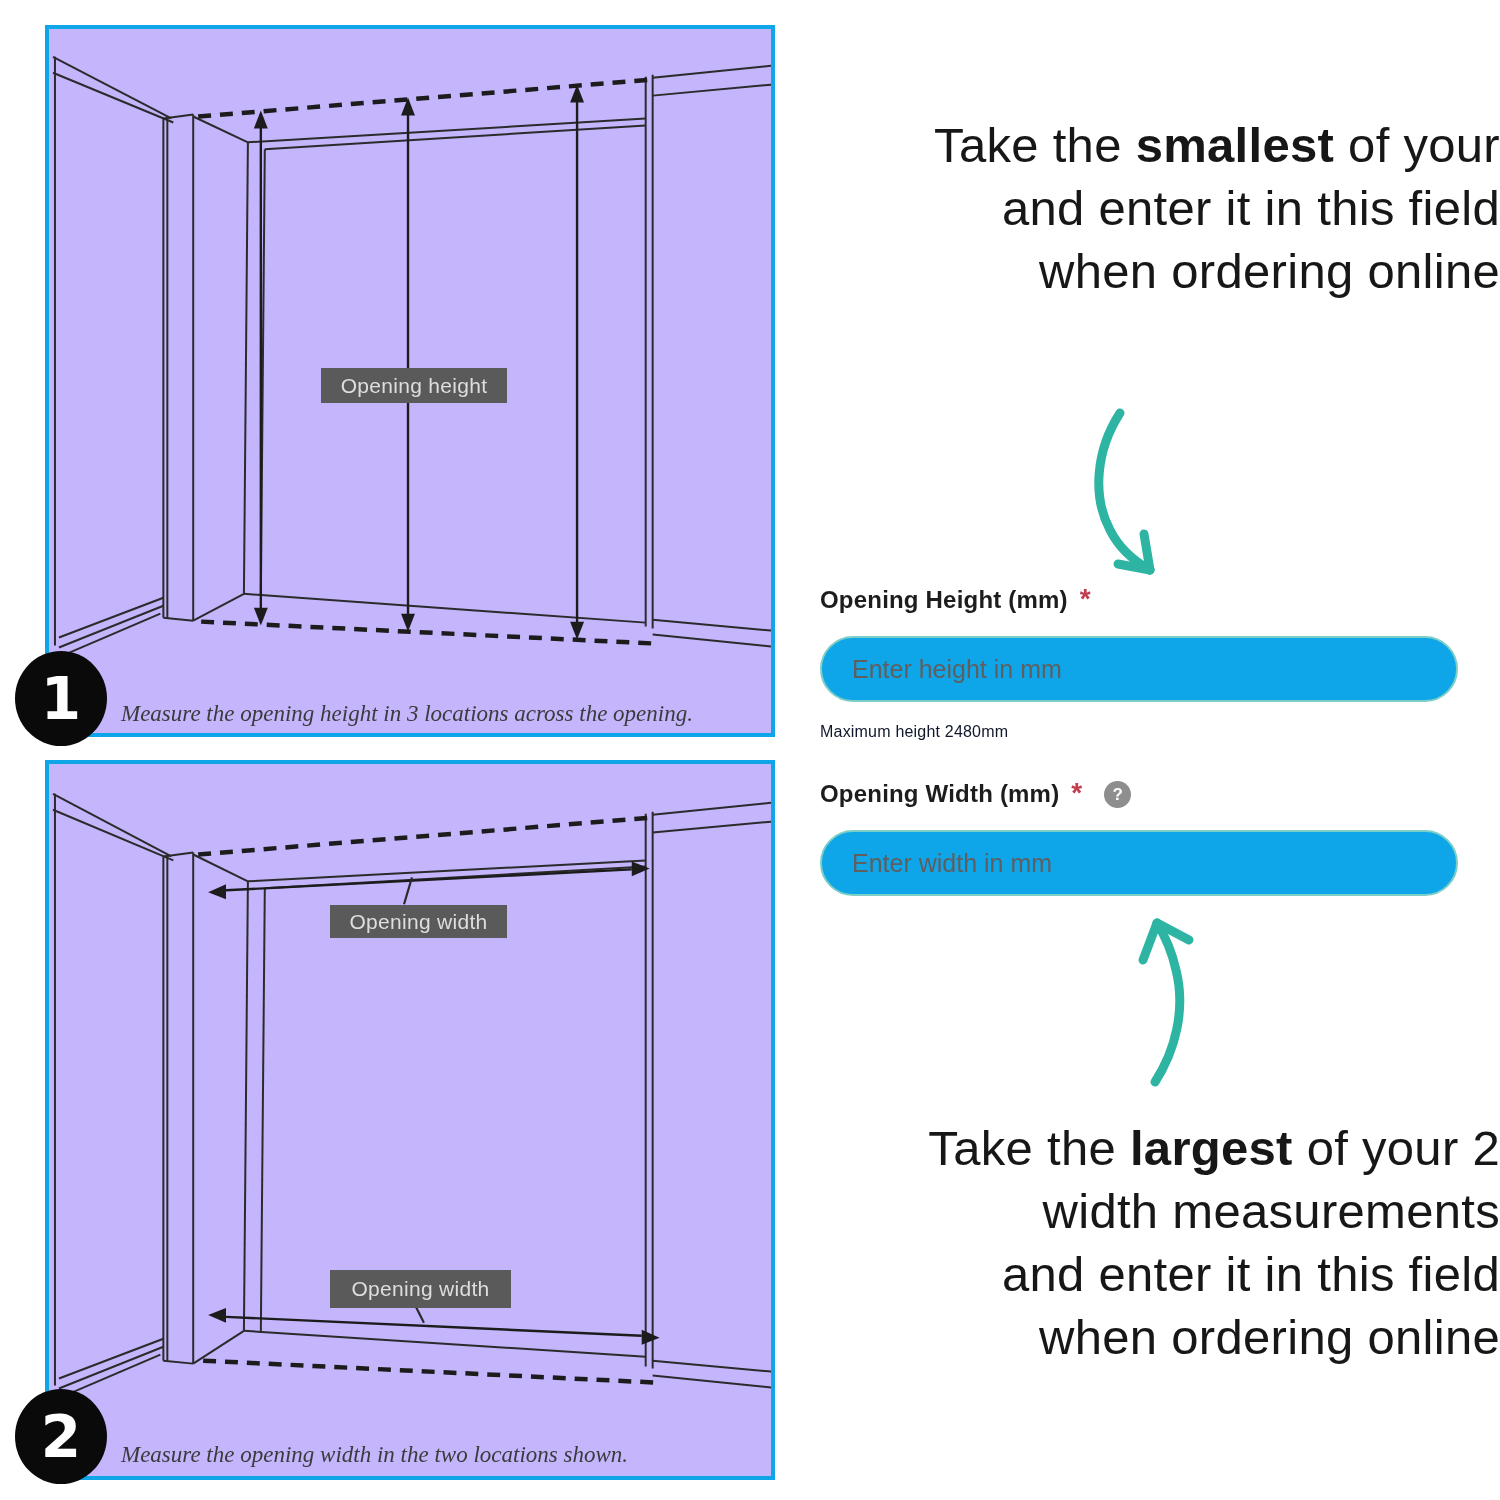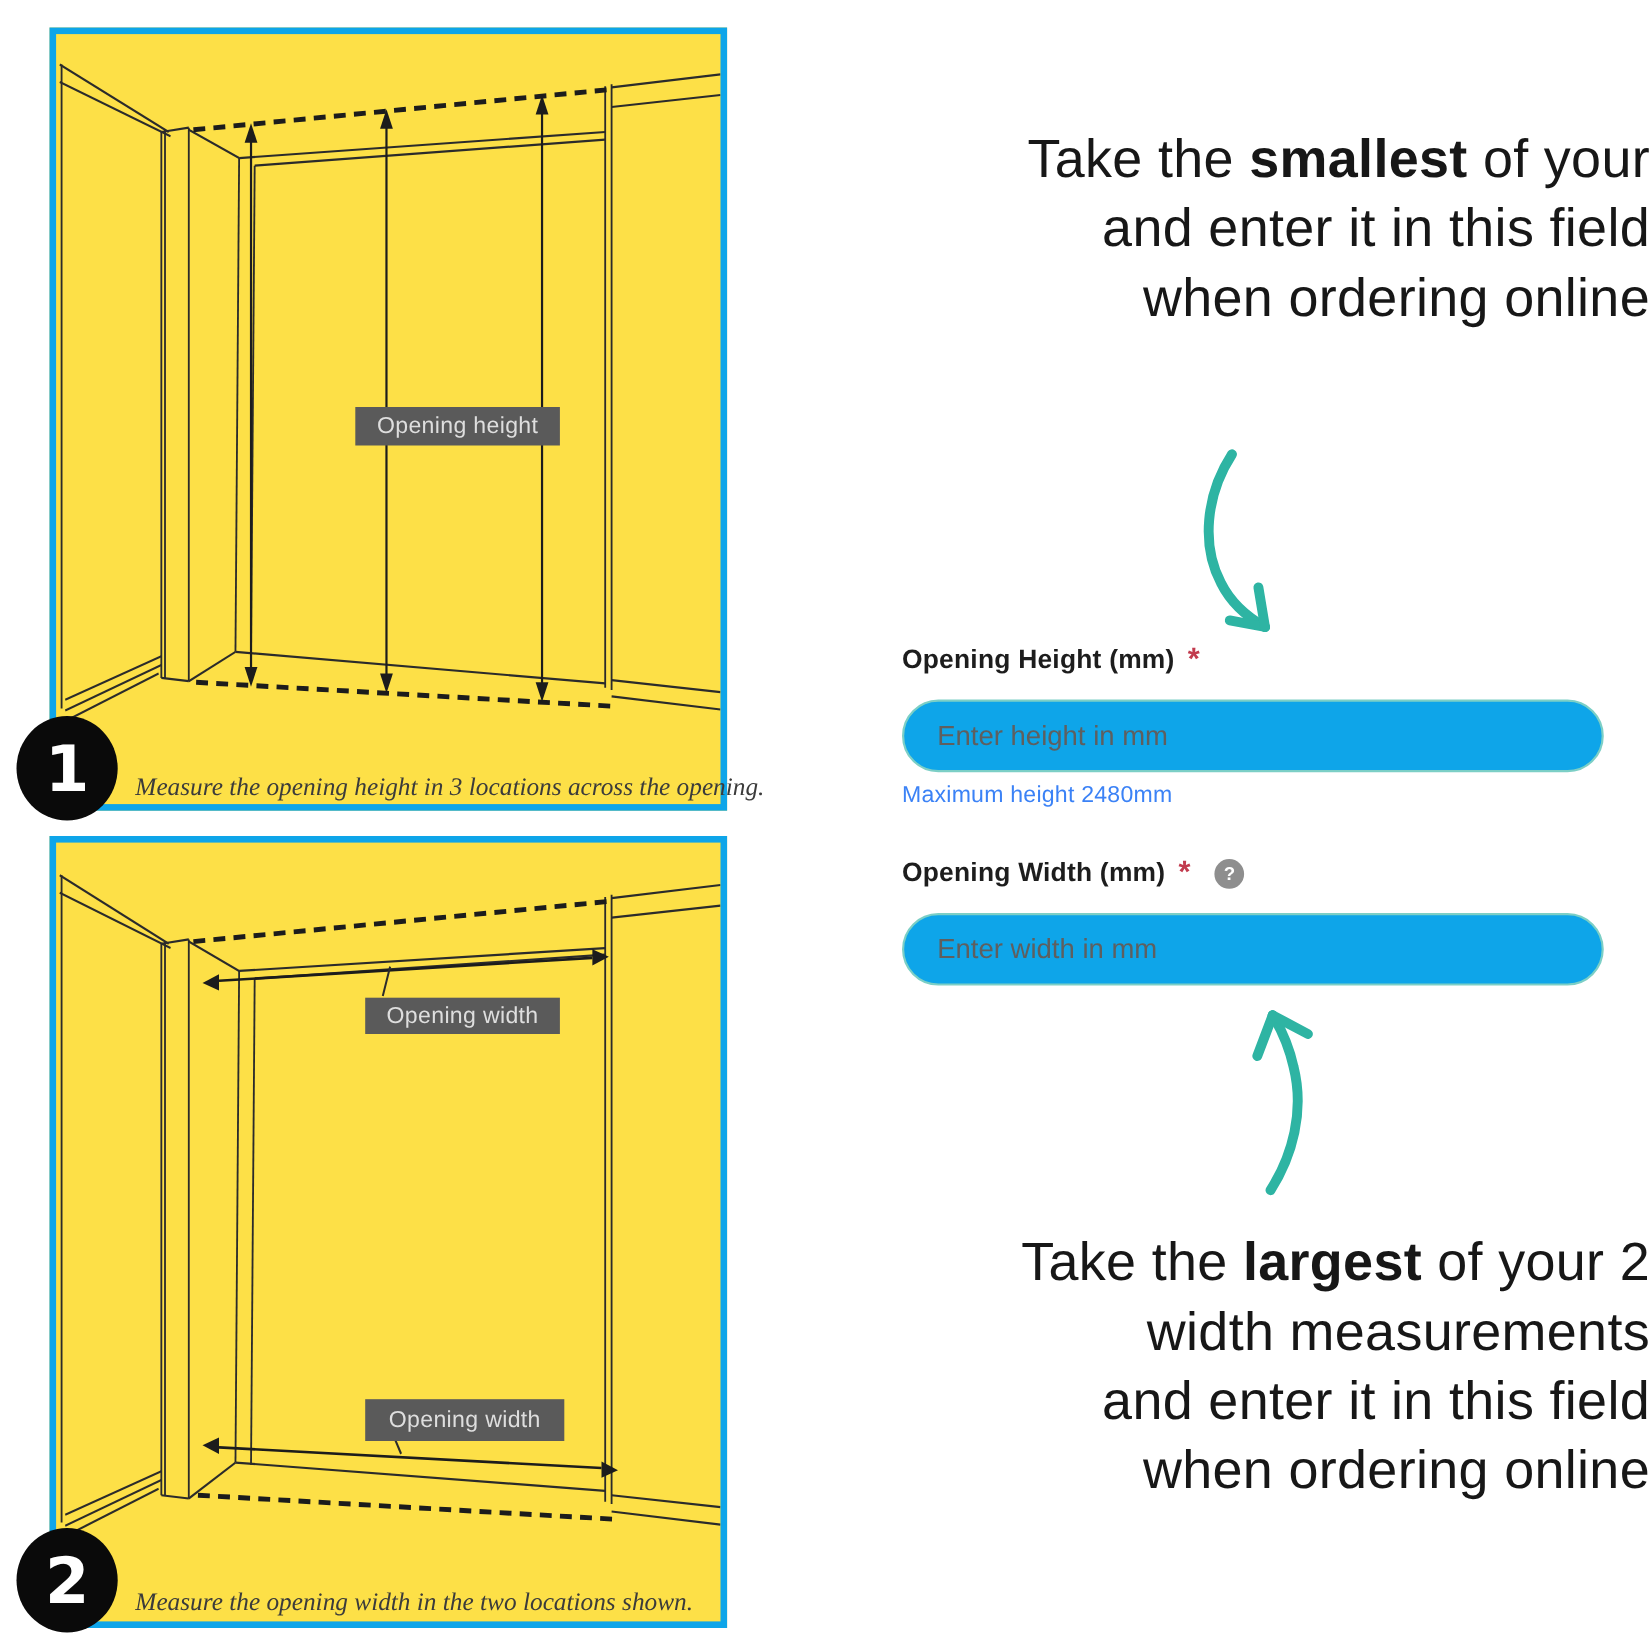--- a/index.html
+++ b/index.html
@@ -11,22 +11,22 @@
     --diagram-label-text:#dedede;
     --badge-bg:#0a0a0a;
     --ink:#1a1a1a;
   }
   *{margin:0;padding:0;box-sizing:border-box}
   html,body{width:1500px;height:1500px;background:#ffffff;overflow:hidden;
     font-family:"Liberation Sans",sans-serif;color:var(--ink)}
   .canvas{position:absolute;inset:0;width:1500px;height:1500px}
 
   
-  .panel{position:absolute;left:45px;width:616px;background:#fde047;
-    border:6px solid #0ea5e9}
+  .panel{position:absolute;left:45px;width:730px;background:#c4b5fd;
+    border:4px solid #0ea5e9}
   .p1{top:25px;height:712px}
   .p2{top:760px;height:720px}
   .panel svg.drawing{position:absolute;inset:0;width:100%;height:100%}
 
   .dlabel{position:absolute;display:flex;align-items:center;justify-content:center;
     background:var(--diagram-label-bg);color:var(--diagram-label-text);
     font-size:21px;letter-spacing:.3px;white-space:nowrap}
   .dlabel-h {left:272px;top:339px;width:186px;height:35px}
   .dlabel-w1{left:281px;top:141px;width:177px;height:33px}
   .dlabel-w2{left:281px;top:506px;width:181px;height:38px}
@@ -66,21 +66,21 @@
   .req{color:var(--required);font-size:28px;font-weight:700;margin-left:12px;
     line-height:26px}
   .help-icon{width:27px;height:27px;border-radius:50%;background:var(--help-icon-bg);
     color:#fff;display:flex;align-items:center;justify-content:center;
     font-size:17px;font-weight:700;margin-left:22px;margin-top:1px;cursor:pointer}
   .finput{display:block;margin-top:16px;width:638px;height:66px;
     border:2px solid var(--input-border);border-radius:33px;background:#0ea5e9;
     padding:0 30px;font-size:25px;color:#222;outline:none;
     font-family:"Liberation Sans",sans-serif}
   .finput::placeholder{color:#5f5f5f;opacity:1}
-  .fhelper{margin-top:9px;font-size:21px;color:#3b82f6;letter-spacing:.2px}
+  .fhelper{margin-top:21px;font-size:16px;color:#0f172a;letter-spacing:.2px}
 
   
   .ln{stroke:#2b2b2b;stroke-width:2;fill:none}
   .dash{stroke:#1c1c1c;stroke-width:4.5;fill:none;stroke-dasharray:13 9}
   .meas{stroke:#1c1c1c;stroke-width:2.4;fill:none}
   .head{fill:#1c1c1c;stroke:none}
   .leader{stroke:#2b2b2b;stroke-width:2.2;fill:none}
 </style>
 </head>
 <body>

